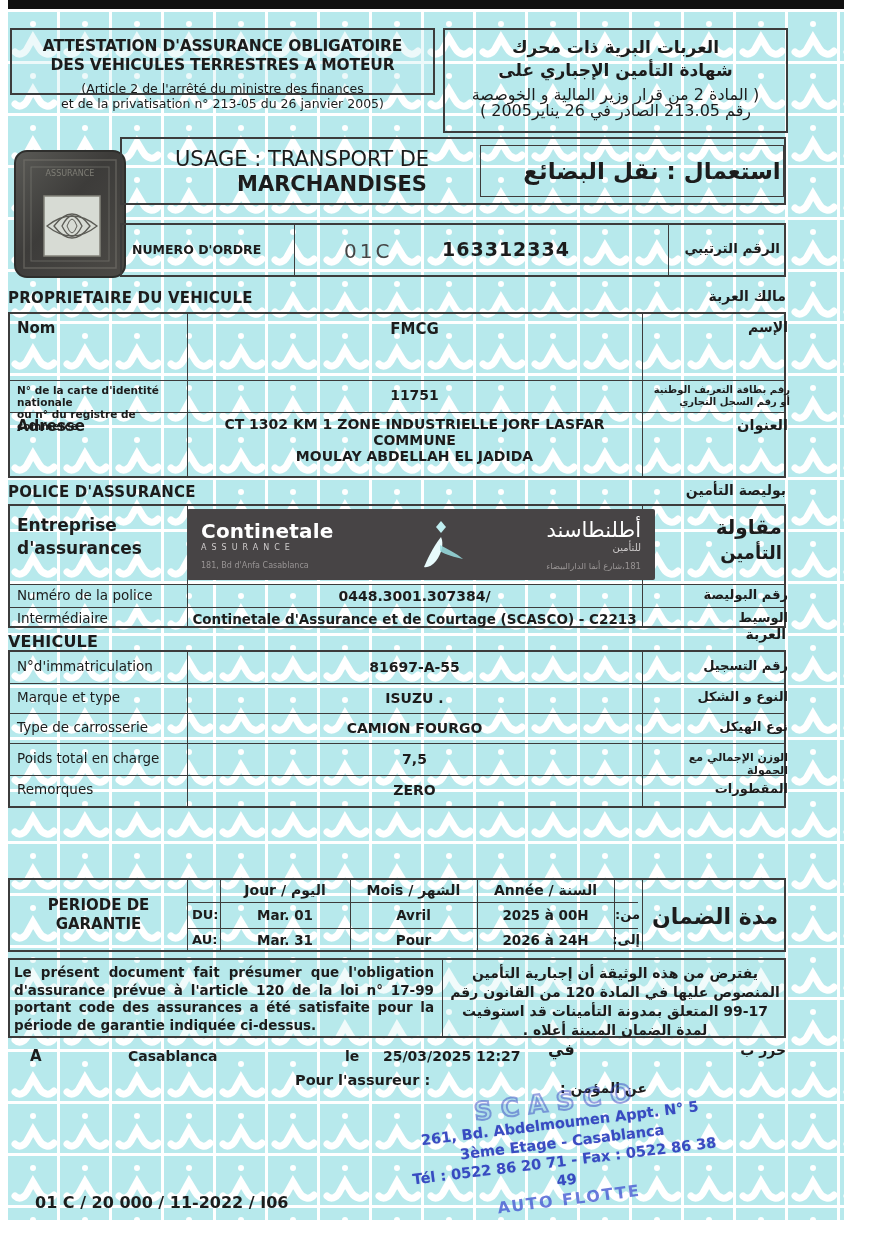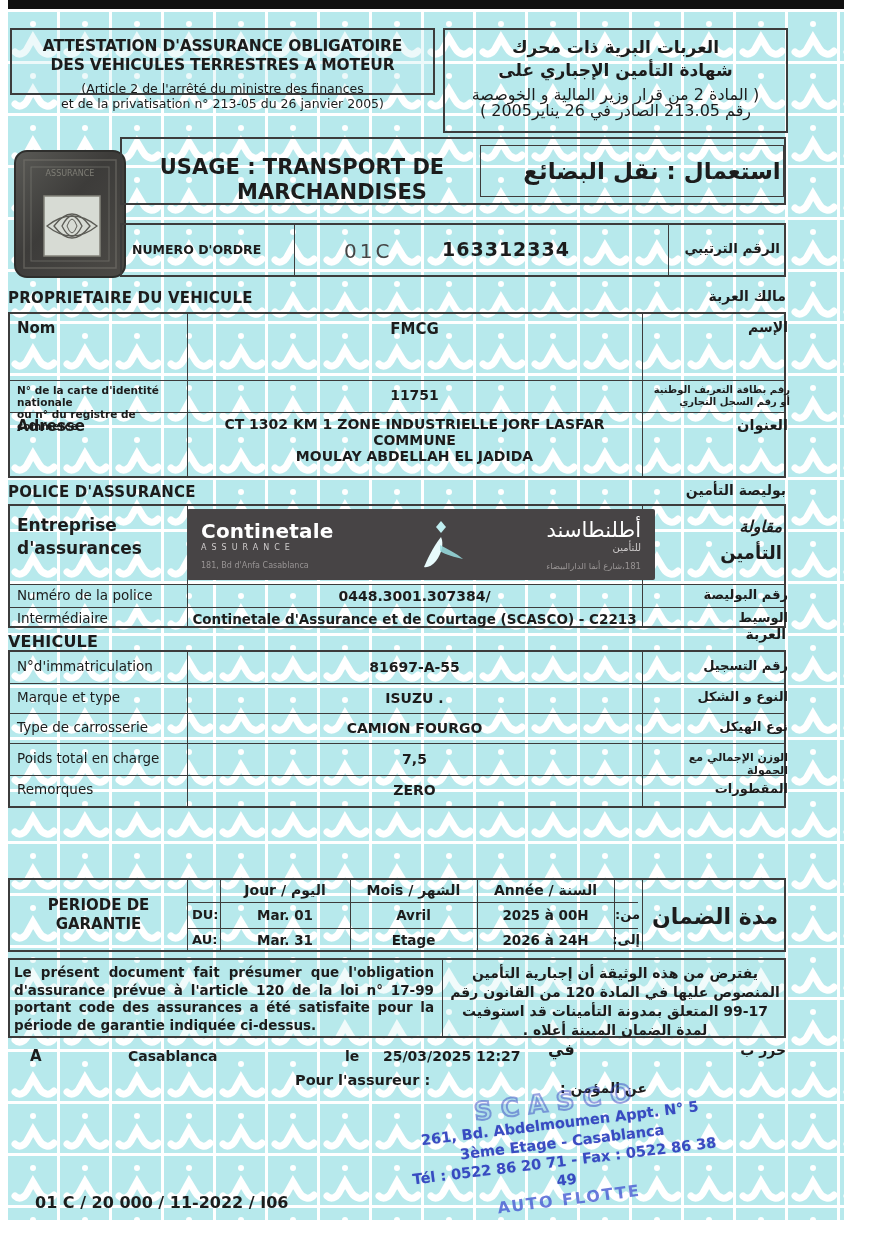--- a/index.html
+++ b/index.html
@@ -93,21 +93,21 @@
     <text x="56" y="26" font-size="8" fill="#8d8c83" text-anchor="middle" opacity="0.8" font-family="DejaVu Sans, sans-serif">ASSURANCE</text>
     <rect x="30" y="46" width="56" height="60" fill="#d7dbd4" stroke="#83827a" stroke-width="1.5"></rect>
     <path d="M33,76 Q58,56 83,76 Q58,96 33,76 Z" fill="none" stroke="#5c5c56" stroke-width="1.3"></path>
     <path d="M40,76 Q58,52 76,76 Q58,100 40,76 Z" fill="none" stroke="#5c5c56" stroke-width="1.3"></path>
     <path d="M48,76 Q58,56 68,76 Q58,96 48,76 Z" fill="none" stroke="#5c5c56" stroke-width="1.3"></path>
     <path d="M53,76 Q58,62 63,76 Q58,90 53,76 Z" fill="none" stroke="#5c5c56" stroke-width="1"></path>
   </svg>
 
   <div class="box" style="left:120px;top:137px;width:666px;height:68px;">
     <div class="cell" style="left:0;top:8px;width:360px;">
-      <div class="ctr" style="font-size:21px;font-weight:bold;line-height:25px;margin-top:8px;">USAGE : TRANSPORT DE</div>
+      <div class="ctr" style="font-size:21px;font-weight:normal;line-height:25px;">USAGE : TRANSPORT DE</div>
       <div class="ctr" style="font-size:21px;font-weight:bold;line-height:25px;padding-left:60px;">MARCHANDISES</div>
     </div>
     <div class="thinbox rtl" style="left:358px;top:6px;width:304px;height:52px;display:flex;align-items:center;justify-content:center;">
       <div style="font-size:23px;font-weight:bold;">استعمال : نقل البضائع</div>
     </div>
   </div>
 
   <div class="box" style="left:120px;top:223px;width:666px;height:54px;">
     <div class="vline" style="left:172px;"></div>
     <div class="vline" style="left:546px;"></div>
@@ -172,21 +172,21 @@
         <path d="M10,52 C16,38 22,28 27,22 C30,28 28,38 22,46 C18,51 13,53 10,52 Z" fill="#e8fbfc"></path>
         <path d="M26,30 C33,34 42,38 49,44 C41,42 32,40 26,36 Z" fill="#9adfe2" opacity="0.85"></path>
       </svg>
       <div style="text-align:right;direction:rtl;">
         <div style="font-size:21px;font-weight:normal;">أطلنطاسند</div>
         <div style="font-size:10px;color:#cfcccc;letter-spacing:3px;">للتأمين</div>
         <div style="font-size:8.5px;color:#989494;margin-top:8px;">181،شارع أنفا الدارالبيضاء</div>
       </div>
     </div>
     <div class="cell rtl" style="left:648px;top:8px;width:124px;text-align:right;">
-      <div style="font-size:16px;font-weight:bold;line-height:26px;font-style:italic;">مقاولة</div>
+      <div style="font-size:20px;font-weight:bold;line-height:26px;">مقاولة</div>
       <div style="font-size:18px;font-weight:bold;line-height:26px;">التأمين</div>
     </div>
 
     <div class="cell lbl" style="left:7px;top:81px;">Numéro de la police</div>
     <div class="cell val" style="left:177px;top:82px;width:455px;">0448.3001.307384/</div>
     <div class="cell arl" style="left:640px;top:81px;width:138px;">رقم البوليصة</div>
 
     <div class="cell lbl" style="left:7px;top:104px;">Intermédiaire</div>
     <div class="cell val" style="left:177px;top:105px;width:455px;font-size:13.5px;">Continetale d'Assurance et de Courtage (SCASCO) - C2213</div>
     <div class="cell arl" style="left:640px;top:104px;width:138px;">الوسيط</div>
@@ -244,21 +244,21 @@
     <div class="cell ctr b" style="left:467px;top:2px;width:137px;font-size:14px;">Année / السنة</div>
 
     <div class="cell b" style="left:182px;top:27px;font-size:13px;">DU:</div>
     <div class="cell ctr b" style="left:210px;top:27px;width:130px;font-size:13.5px;">Mar. 01</div>
     <div class="cell ctr b" style="left:340px;top:27px;width:127px;font-size:13.5px;">Avril</div>
     <div class="cell ctr b" style="left:467px;top:27px;width:137px;font-size:13.5px;">2025 à 00H</div>
     <div class="cell rtl b" style="left:606px;top:27px;width:24px;font-size:13px;">من:</div>
 
     <div class="cell b" style="left:182px;top:52px;font-size:13px;">AU:</div>
     <div class="cell ctr b" style="left:210px;top:52px;width:130px;font-size:13.5px;">Mar. 31</div>
-    <div class="cell ctr b" style="left:340px;top:52px;width:127px;font-size:13.5px;">Etage</div>
+    <div class="cell ctr b" style="left:340px;top:52px;width:127px;font-size:13.5px;">Pour</div>
     <div class="cell ctr b" style="left:467px;top:52px;width:137px;font-size:13.5px;">2026 à 24H</div>
     <div class="cell rtl b" style="left:606px;top:52px;width:24px;font-size:13px;">إلى:</div>
 
     <div class="cell ctr rtl" style="left:632px;top:24px;width:146px;font-size:22px;font-weight:bold;">مدة الضمان</div>
   </div>
 
   <div class="box" style="left:8px;top:958px;width:778px;height:80px;background:rgba(183,233,236,0.2);">
     <div class="vline" style="left:432px;"></div>
     <div class="cell" style="left:4px;top:4px;width:420px;font-size:13.5px;font-weight:bold;line-height:17.5px;text-align:justify;">Le présent document fait présumer que l'obligation d'assurance prévue à l'article 120 de la loi n° 17-99 portant code des assurances a été satisfaite pour la période de garantie indiquée ci-dessus.</div>
     <div class="cell rtl" style="left:440px;top:4px;width:330px;font-size:14px;font-weight:bold;line-height:19px;text-align:center;">يفترض من هذه الوثيقة أن إجبارية التأمين المنصوص عليها في المادة 120 من القانون رقم 17-99 المتعلق بمدونة التأمينات قد استوفيت لمدة الضمان المبينة أعلاه .</div>

